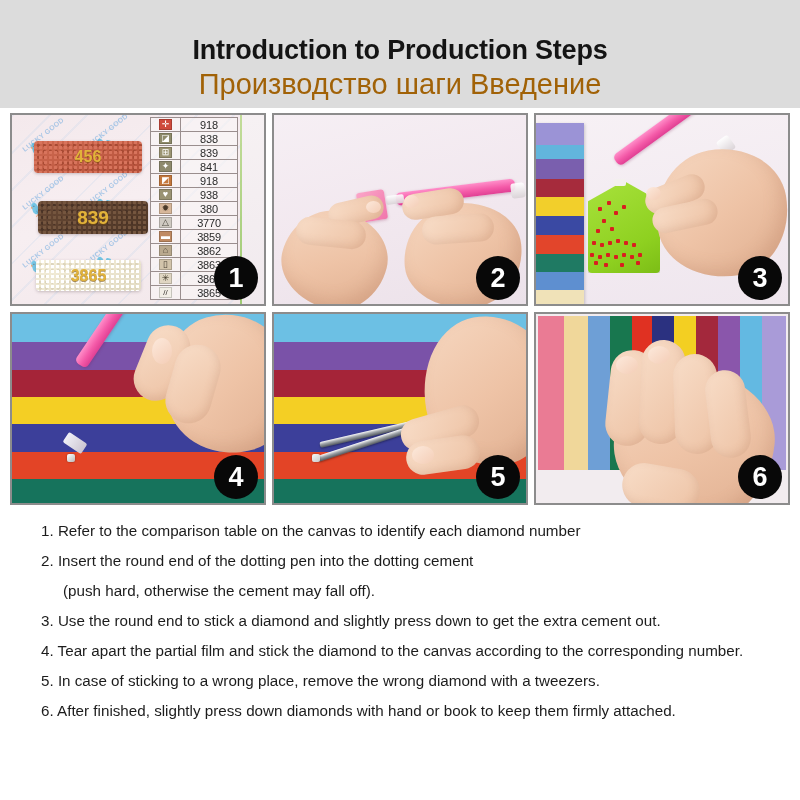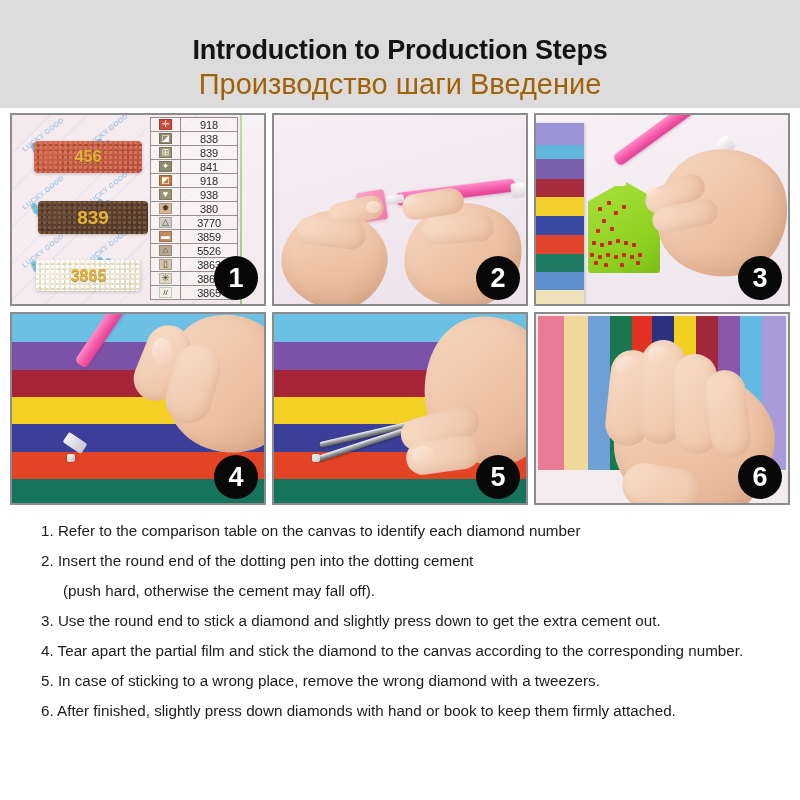--- a/index.html
+++ b/index.html
@@ -411,21 +411,21 @@
           <div class="ctrow">
             <div class="ctsym">
               <span class="ctsym-box" style="background:#c08a62">▬</span>
             </div>
             <div class="ctnum">3859</div>
           </div>
           <div class="ctrow">
             <div class="ctsym">
               <span class="ctsym-box" style="background:#b9a98e;color:#4a4034">⌂</span>
             </div>
-            <div class="ctnum">5526</div>
+            <div class="ctnum">3862</div>
           </div>
           <div class="ctrow">
             <div class="ctsym">
               <span class="ctsym-box" style="background:#d2c4ab;color:#4a4034">▯</span>
             </div>
             <div class="ctnum">3863</div>
           </div>
           <div class="ctrow">
             <div class="ctsym">
               <span class="ctsym-box" style="background:#e0d6c2;color:#3e3628">✳</span>

